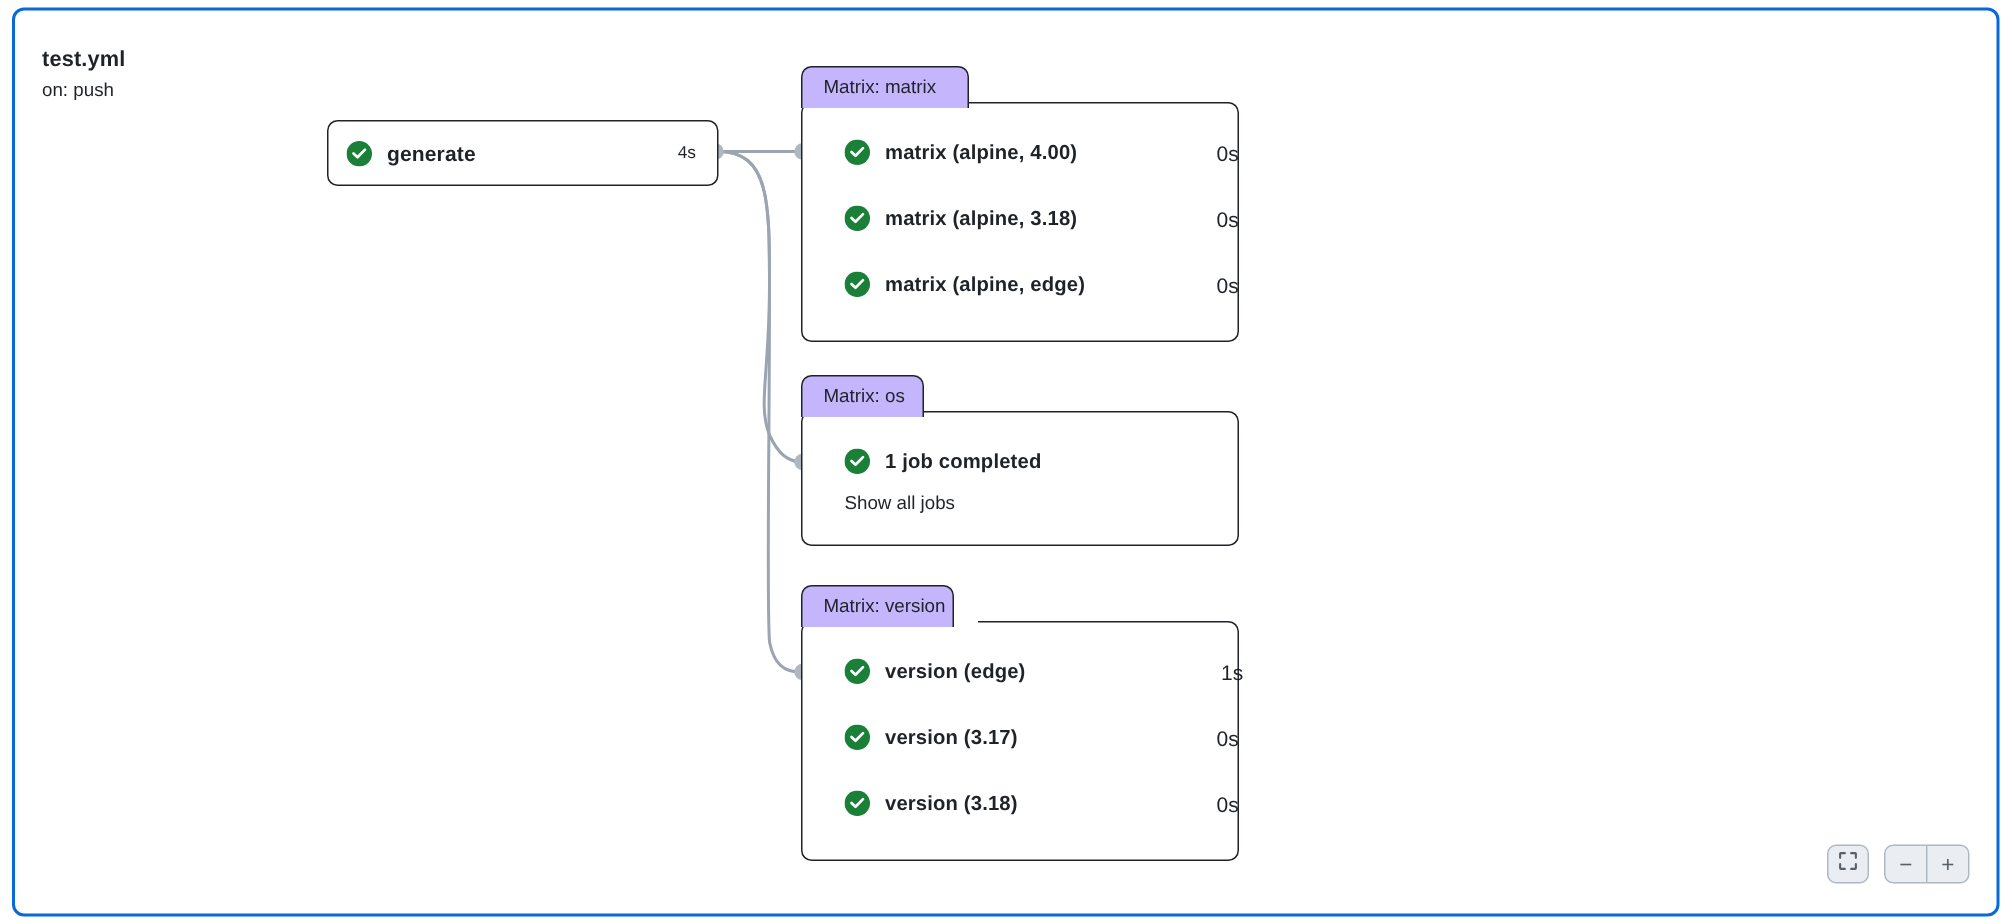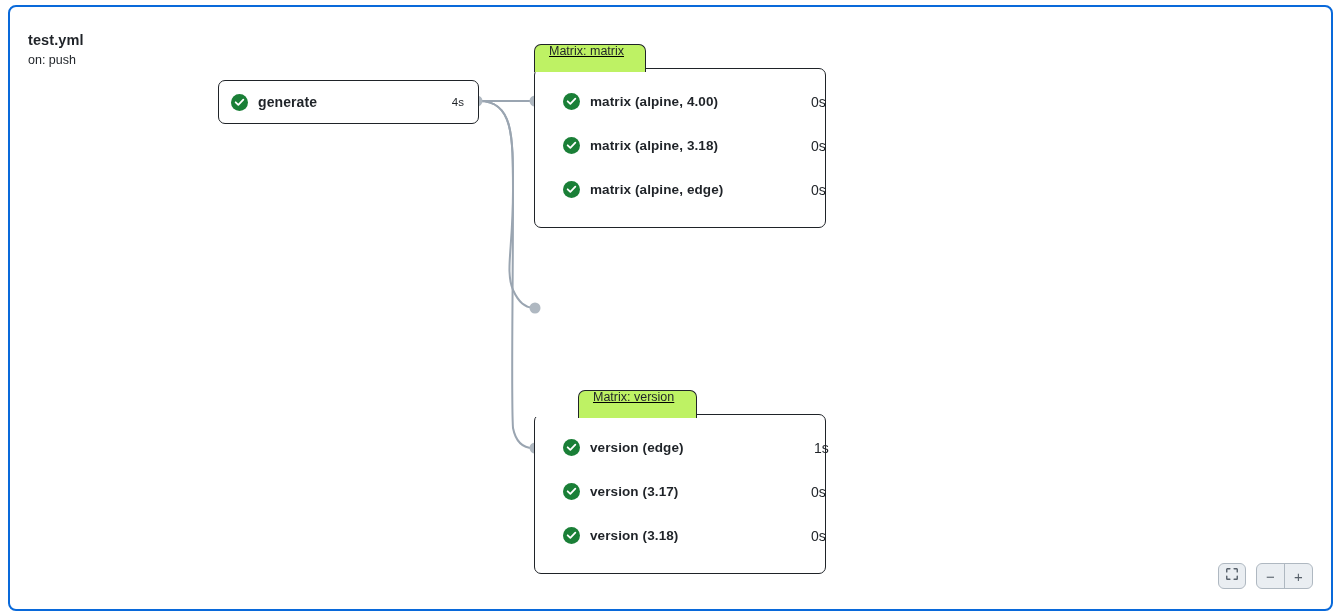--- a/index.html
+++ b/index.html
@@ -108,25 +108,25 @@
   }
   .matrix-tab {
     position: absolute;
     left: 0;
     top: 0;
     height: 28px;
     box-sizing: border-box;
     border: 1px solid #1f2328;
     border-bottom: none;
     border-radius: 7px 7px 0 0;
-    background: #bef264;
-    display: flex;
+    background: #c4b5fd;
+    display: flex;
+    align-items: center;
     padding: 0 13px 0 14px;
     z-index: 3;
-    text-decoration: underline;
   }
   .matrix-tab-label {
     font-size: 12.5px;
     color: #1f2328;
     white-space: nowrap;
     line-height: 1;
   }
   .matrix-body {
     position: absolute;
     left: 0;
@@ -300,25 +300,45 @@
             <circle cx="8" cy="8" r="8" fill="#1a7f37"></circle>
             <path d="M11.6 5.4 L6.9 10.2 L4.4 7.8" fill="none" stroke="#ffffff" stroke-width="1.7" stroke-linecap="round" stroke-linejoin="round"></path>
           </svg>
         </span>
         <span class="row-label">matrix (alpine, edge)</span>
         <span class="row-duration">0s</span>
       </div>
     </div>
   </div>
 
+  <div class="matrix-group" style="left:534px; top:250px; width:292px; height:114px;">
+    <div class="matrix-body" style="top:24px; width:292px; height:90px;"></div>
+    <div class="tab-merge" style="left:1px; top:22px; width:80px; height:5px;"></div>
+    <div class="matrix-tab" style="width:82px;">
+      <span class="matrix-tab-label">Matrix: os</span>
+    </div>
+
+    <div class="matrix-items">
+      <div class="matrix-row" style="left:29px; top:49px;">
+        <span class="status">
+          <svg class="check-icon" width="17" height="17" viewBox="0 0 16 16" aria-hidden="true">
+            <circle cx="8" cy="8" r="8" fill="#1a7f37"></circle>
+            <path d="M11.6 5.4 L6.9 10.2 L4.4 7.8" fill="none" stroke="#ffffff" stroke-width="1.7" stroke-linecap="round" stroke-linejoin="round"></path>
+          </svg>
+        </span>
+        <span class="row-label">1 job completed</span>
+      </div>
+      <div class="matrix-sub" style="left:29px; top:78px;">Show all jobs</div>
+    </div>
+  </div>
 
   <div class="matrix-group" style="left:534px; top:390px; width:292px; height:184px;">
     <div class="matrix-body" style="top:24px; width:292px; height:160px;"></div>
     <div class="tab-merge" style="left:1px; top:22px; width:117px; height:5px;"></div>
-    <div class="matrix-tab" style="width:119px;margin-left:44px;">
+    <div class="matrix-tab" style="width:102px;">
       <span class="matrix-tab-label">Matrix: version</span>
     </div>
 
     <div class="matrix-items">
       <div class="matrix-row" style="left:29px; top:49px;">
         <span class="status">
           <svg class="check-icon" width="17" height="17" viewBox="0 0 16 16" aria-hidden="true">
             <circle cx="8" cy="8" r="8" fill="#1a7f37"></circle>
             <path d="M11.6 5.4 L6.9 10.2 L4.4 7.8" fill="none" stroke="#ffffff" stroke-width="1.7" stroke-linecap="round" stroke-linejoin="round"></path>
           </svg>

